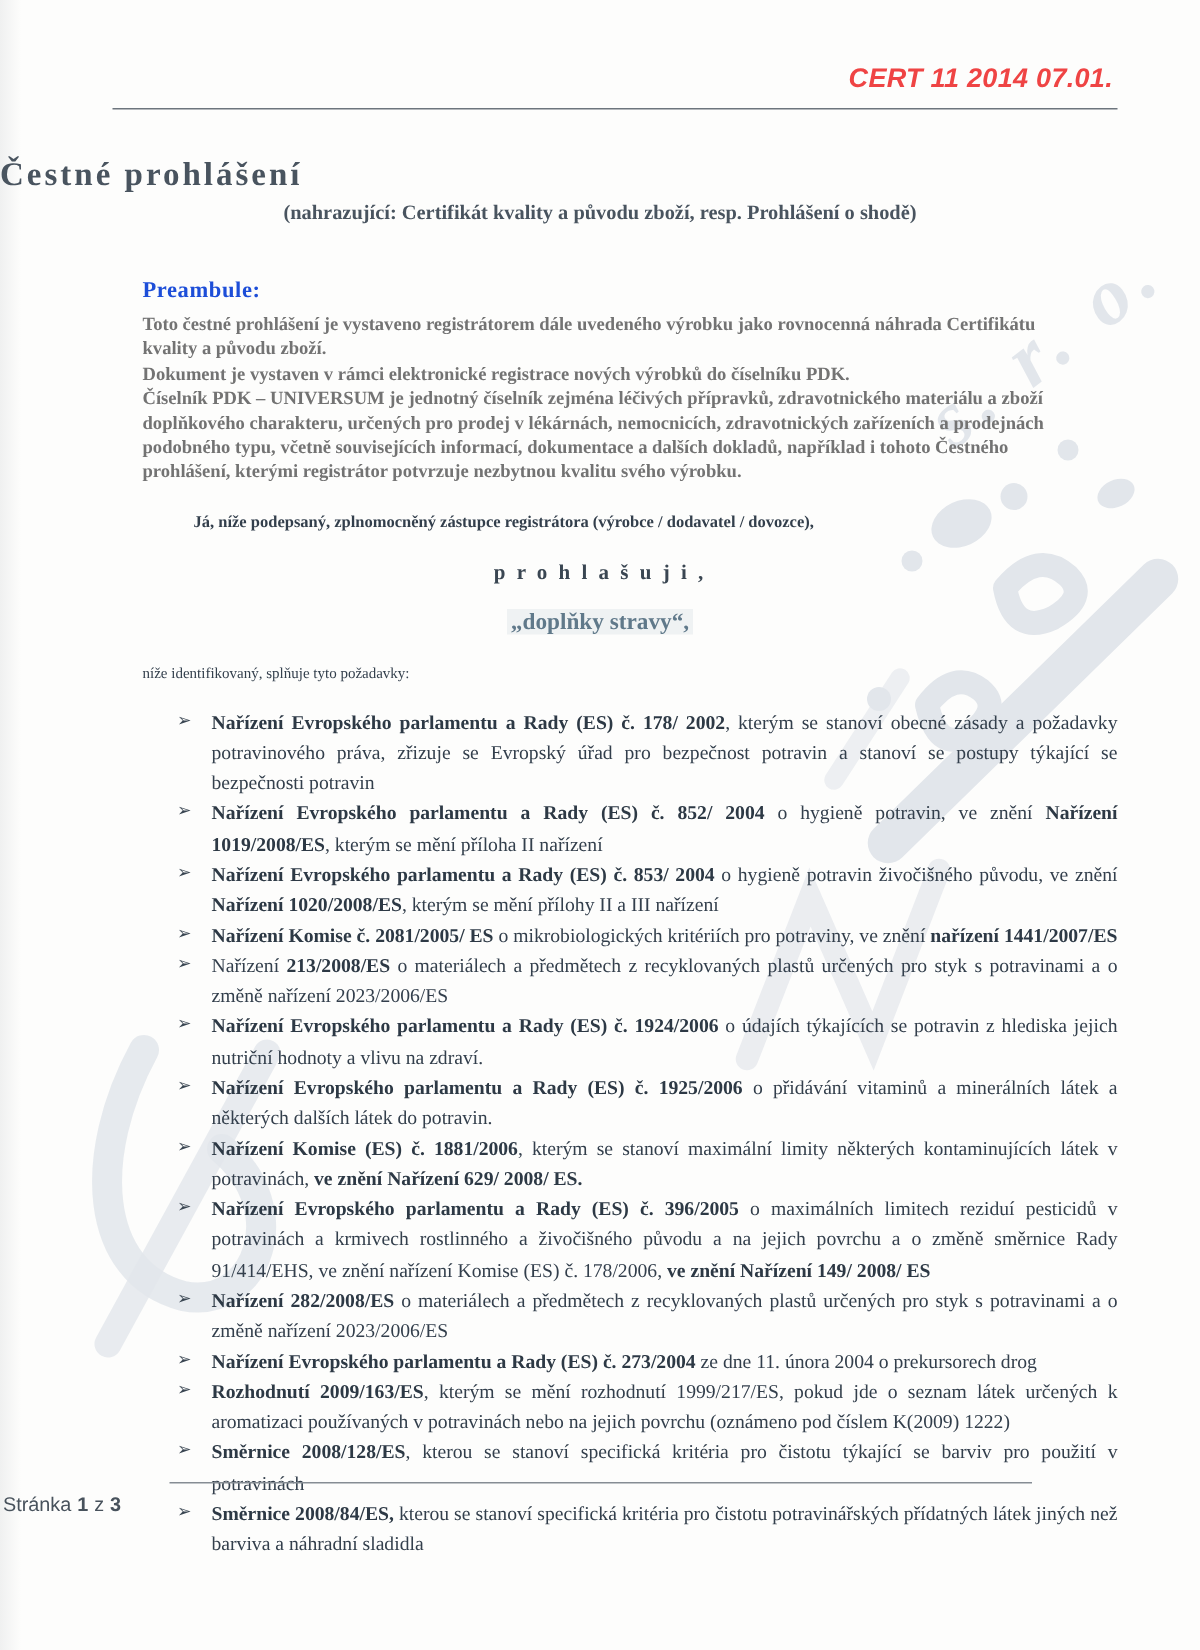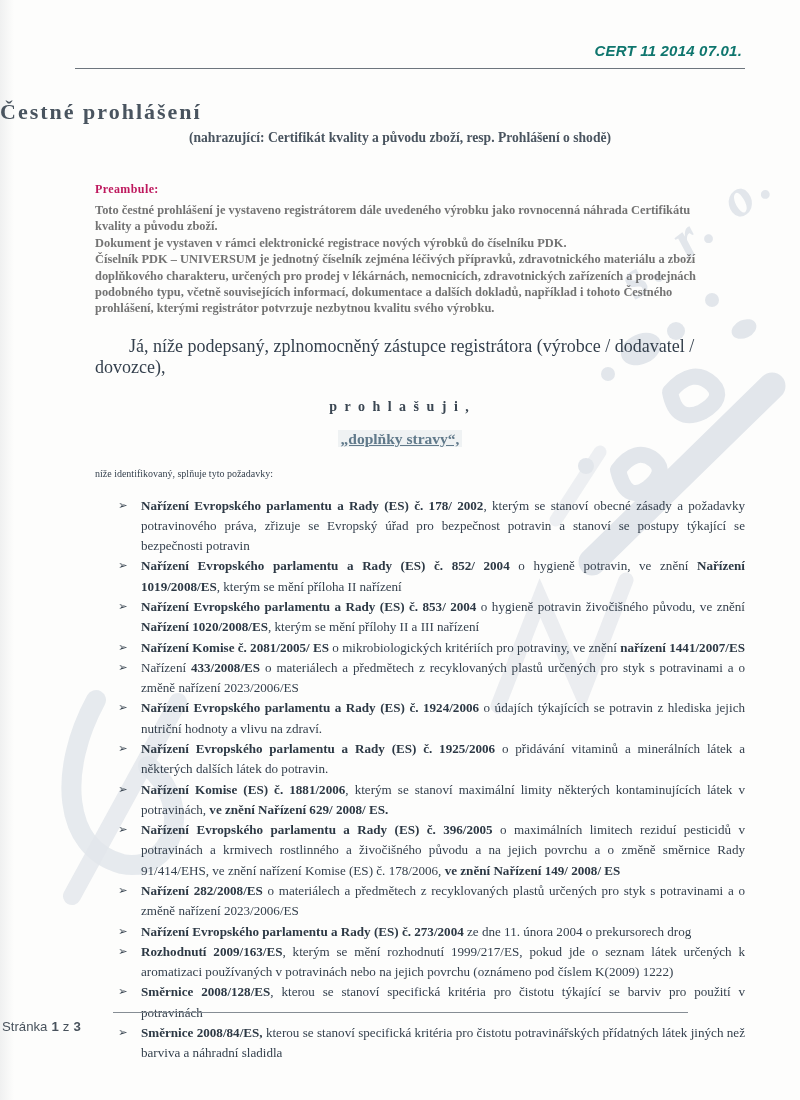--- a/index.html
+++ b/index.html
@@ -25,22 +25,22 @@
     pointer-events: none;
   }
   .content { position: relative; }
 
   .doc-code {
     padding: 42px 58px 0 0;
     text-align: right;
     font-family: "Liberation Sans", sans-serif;
     font-style: italic;
     font-weight: bold;
-    font-size: 15px;
-    color: #0f766e;
+    font-size: 18px;
+    color: #ef4444;
     letter-spacing: 0.2px;
   }
   .top-rule {
     border: none;
     border-top: 1.6px solid #6d757d;
     margin: 9px 55px 0 75px;
   }
 
   .doc-title {
     margin: 30px 0 0 0;
@@ -54,38 +54,39 @@
     margin-top: 5px;
     text-align: center;
     font-size: 13.6px;
     font-weight: bold;
     color: #49545f;
   }
 
   .preamble { margin: 36px 85px 0 95px; }
   .preamble-heading {
     margin: 0 0 5px 0;
-    font-size: 12px;
-    font-weight: bold;
-    color: #be185d;
+    font-size: 15px;
+    font-weight: bold;
+    color: #1d4ed8;
     letter-spacing: 0.4px;
   }
   .preamble p {
     margin: 0;
     max-width: 625px;
     font-size: 12.4px;
     font-weight: bold;
     line-height: 1.32;
     color: #737373;
   }
 
   .decl-intro {
     margin: 19px 95px 0 95px;
     text-indent: 34px;
-    font-size: 18px;
+    font-size: 11px;
+    font-weight: bold;
   }
   .decl-verb {
     margin: 21px 0 0 0;
     text-align: center;
     font-size: 14px;
     font-weight: bold;
     letter-spacing: 2px;
     color: #3a4652;
   }
   .product-intro {
@@ -93,21 +94,20 @@
     font-size: 13.2px;
   }
   .product-intro .small-part { font-size: 12.2px; }
   .product-type {
     margin: 15px 0 0 0;
     text-align: center;
   }
   .product-type span {
     font-size: 15.5px;
     font-weight: bold;
-    text-decoration: underline;
     color: #60798a;
     background: rgba(213, 221, 225, 0.35);
     padding: 0 3px;
   }
   .req-intro {
     margin: 20px 0 0 95px;
     font-size: 10px;
   }
 
   .requirements {
@@ -206,21 +206,21 @@
 
     <p class="product-type"><span>„doplňky stravy“,</span></p>
 
     <p class="req-intro">níže identifikovaný, splňuje tyto požadavky:</p>
 
     <ul class="requirements" id="requirements-list">
         <li><span class="bullet">➢</span><span class="req-text"><span class="b">Nařízení Evropského parlamentu a Rady (ES) č. 178/ 2002</span><span>, kterým se stanoví obecné zásady a požadavky potravinového práva, zřizuje se Evropský úřad pro bezpečnost potravin a stanoví se postupy týkající se bezpečnosti potravin</span></span></li>
         <li><span class="bullet">➢</span><span class="req-text"><span class="b">Nařízení Evropského parlamentu a Rady (ES) č. 852/ 2004</span><span> o hygieně potravin, ve znění </span><span class="b">Nařízení 1019/2008/ES</span><span>, kterým se mění příloha II nařízení</span></span></li>
         <li><span class="bullet">➢</span><span class="req-text"><span class="b">Nařízení Evropského parlamentu a Rady (ES) č. 853/ 2004</span><span> o hygieně potravin živočišného původu, ve znění </span><span class="b">Nařízení 1020/2008/ES</span><span>, kterým se mění přílohy II a III nařízení</span></span></li>
         <li><span class="bullet">➢</span><span class="req-text"><span class="b">Nařízení Komise č. 2081/2005/ ES</span><span> o mikrobiologických kritériích pro potraviny, ve znění </span><span class="b">nařízení 1441/2007/ES</span></span></li>
-        <li><span class="bullet">➢</span><span class="req-text"><span>Nařízení </span><span class="b">433/2008/ES</span><span> o materiálech a předmětech z recyklovaných plastů určených pro styk s potravinami a o změně nařízení 2023/2006/ES</span></span></li>
+        <li><span class="bullet">➢</span><span class="req-text"><span>Nařízení </span><span class="b">213/2008/ES</span><span> o materiálech a předmětech z recyklovaných plastů určených pro styk s potravinami a o změně nařízení 2023/2006/ES</span></span></li>
         <li><span class="bullet">➢</span><span class="req-text"><span class="b">Nařízení Evropského parlamentu a Rady (ES) č. 1924/2006</span><span>  o údajích týkajících se potravin z hlediska jejich nutriční hodnoty a vlivu na zdraví.</span></span></li>
         <li><span class="bullet">➢</span><span class="req-text"><span class="b">Nařízení Evropského parlamentu a Rady (ES) č. 1925/2006</span><span>  o přidávání vitaminů a minerálních látek a některých dalších látek do potravin.</span></span></li>
         <li><span class="bullet">➢</span><span class="req-text"><span class="b">Nařízení Komise (ES) č. 1881/2006</span><span>, kterým se stanoví maximální limity některých kontaminujících látek v potravinách, </span><span class="b">ve znění Nařízení 629/ 2008/ ES.</span></span></li>
         <li><span class="bullet">➢</span><span class="req-text"><span class="b">Nařízení Evropského parlamentu a Rady (ES) č. 396/2005</span><span> o maximálních limitech reziduí pesticidů v potravinách a krmivech rostlinného a živočišného původu a na jejich povrchu a o změně směrnice Rady 91/414/EHS, ve znění nařízení Komise (ES) č. 178/2006, </span><span class="b">ve znění Nařízení 149/ 2008/ ES</span></span></li>
         <li><span class="bullet">➢</span><span class="req-text"><span class="b">Nařízení 282/2008/ES</span><span> o materiálech a předmětech z recyklovaných plastů určených pro styk s potravinami a o změně nařízení 2023/2006/ES</span></span></li>
         <li><span class="bullet">➢</span><span class="req-text"><span class="b">Nařízení Evropského parlamentu a Rady (ES) č. 273/2004</span><span> ze dne 11. února 2004 o prekursorech drog</span></span></li>
         <li><span class="bullet">➢</span><span class="req-text"><span class="b">Rozhodnutí 2009/163/ES</span><span>, kterým se mění rozhodnutí 1999/217/ES, pokud jde o seznam látek určených k aromatizaci používaných v potravinách nebo na jejich povrchu (oznámeno pod číslem K(2009) 1222)</span></span></li>
         <li><span class="bullet">➢</span><span class="req-text"><span class="b">Směrnice 2008/128/ES</span><span>, kterou se stanoví specifická kritéria pro čistotu týkající se barviv pro použití v potravinách</span></span></li>
         <li><span class="bullet">➢</span><span class="req-text"><span class="b">Směrnice 2008/84/ES,</span><span> kterou se stanoví specifická kritéria pro čistotu potravinářských přídatných látek jiných než barviva a náhradní sladidla</span></span></li>
       </ul>

